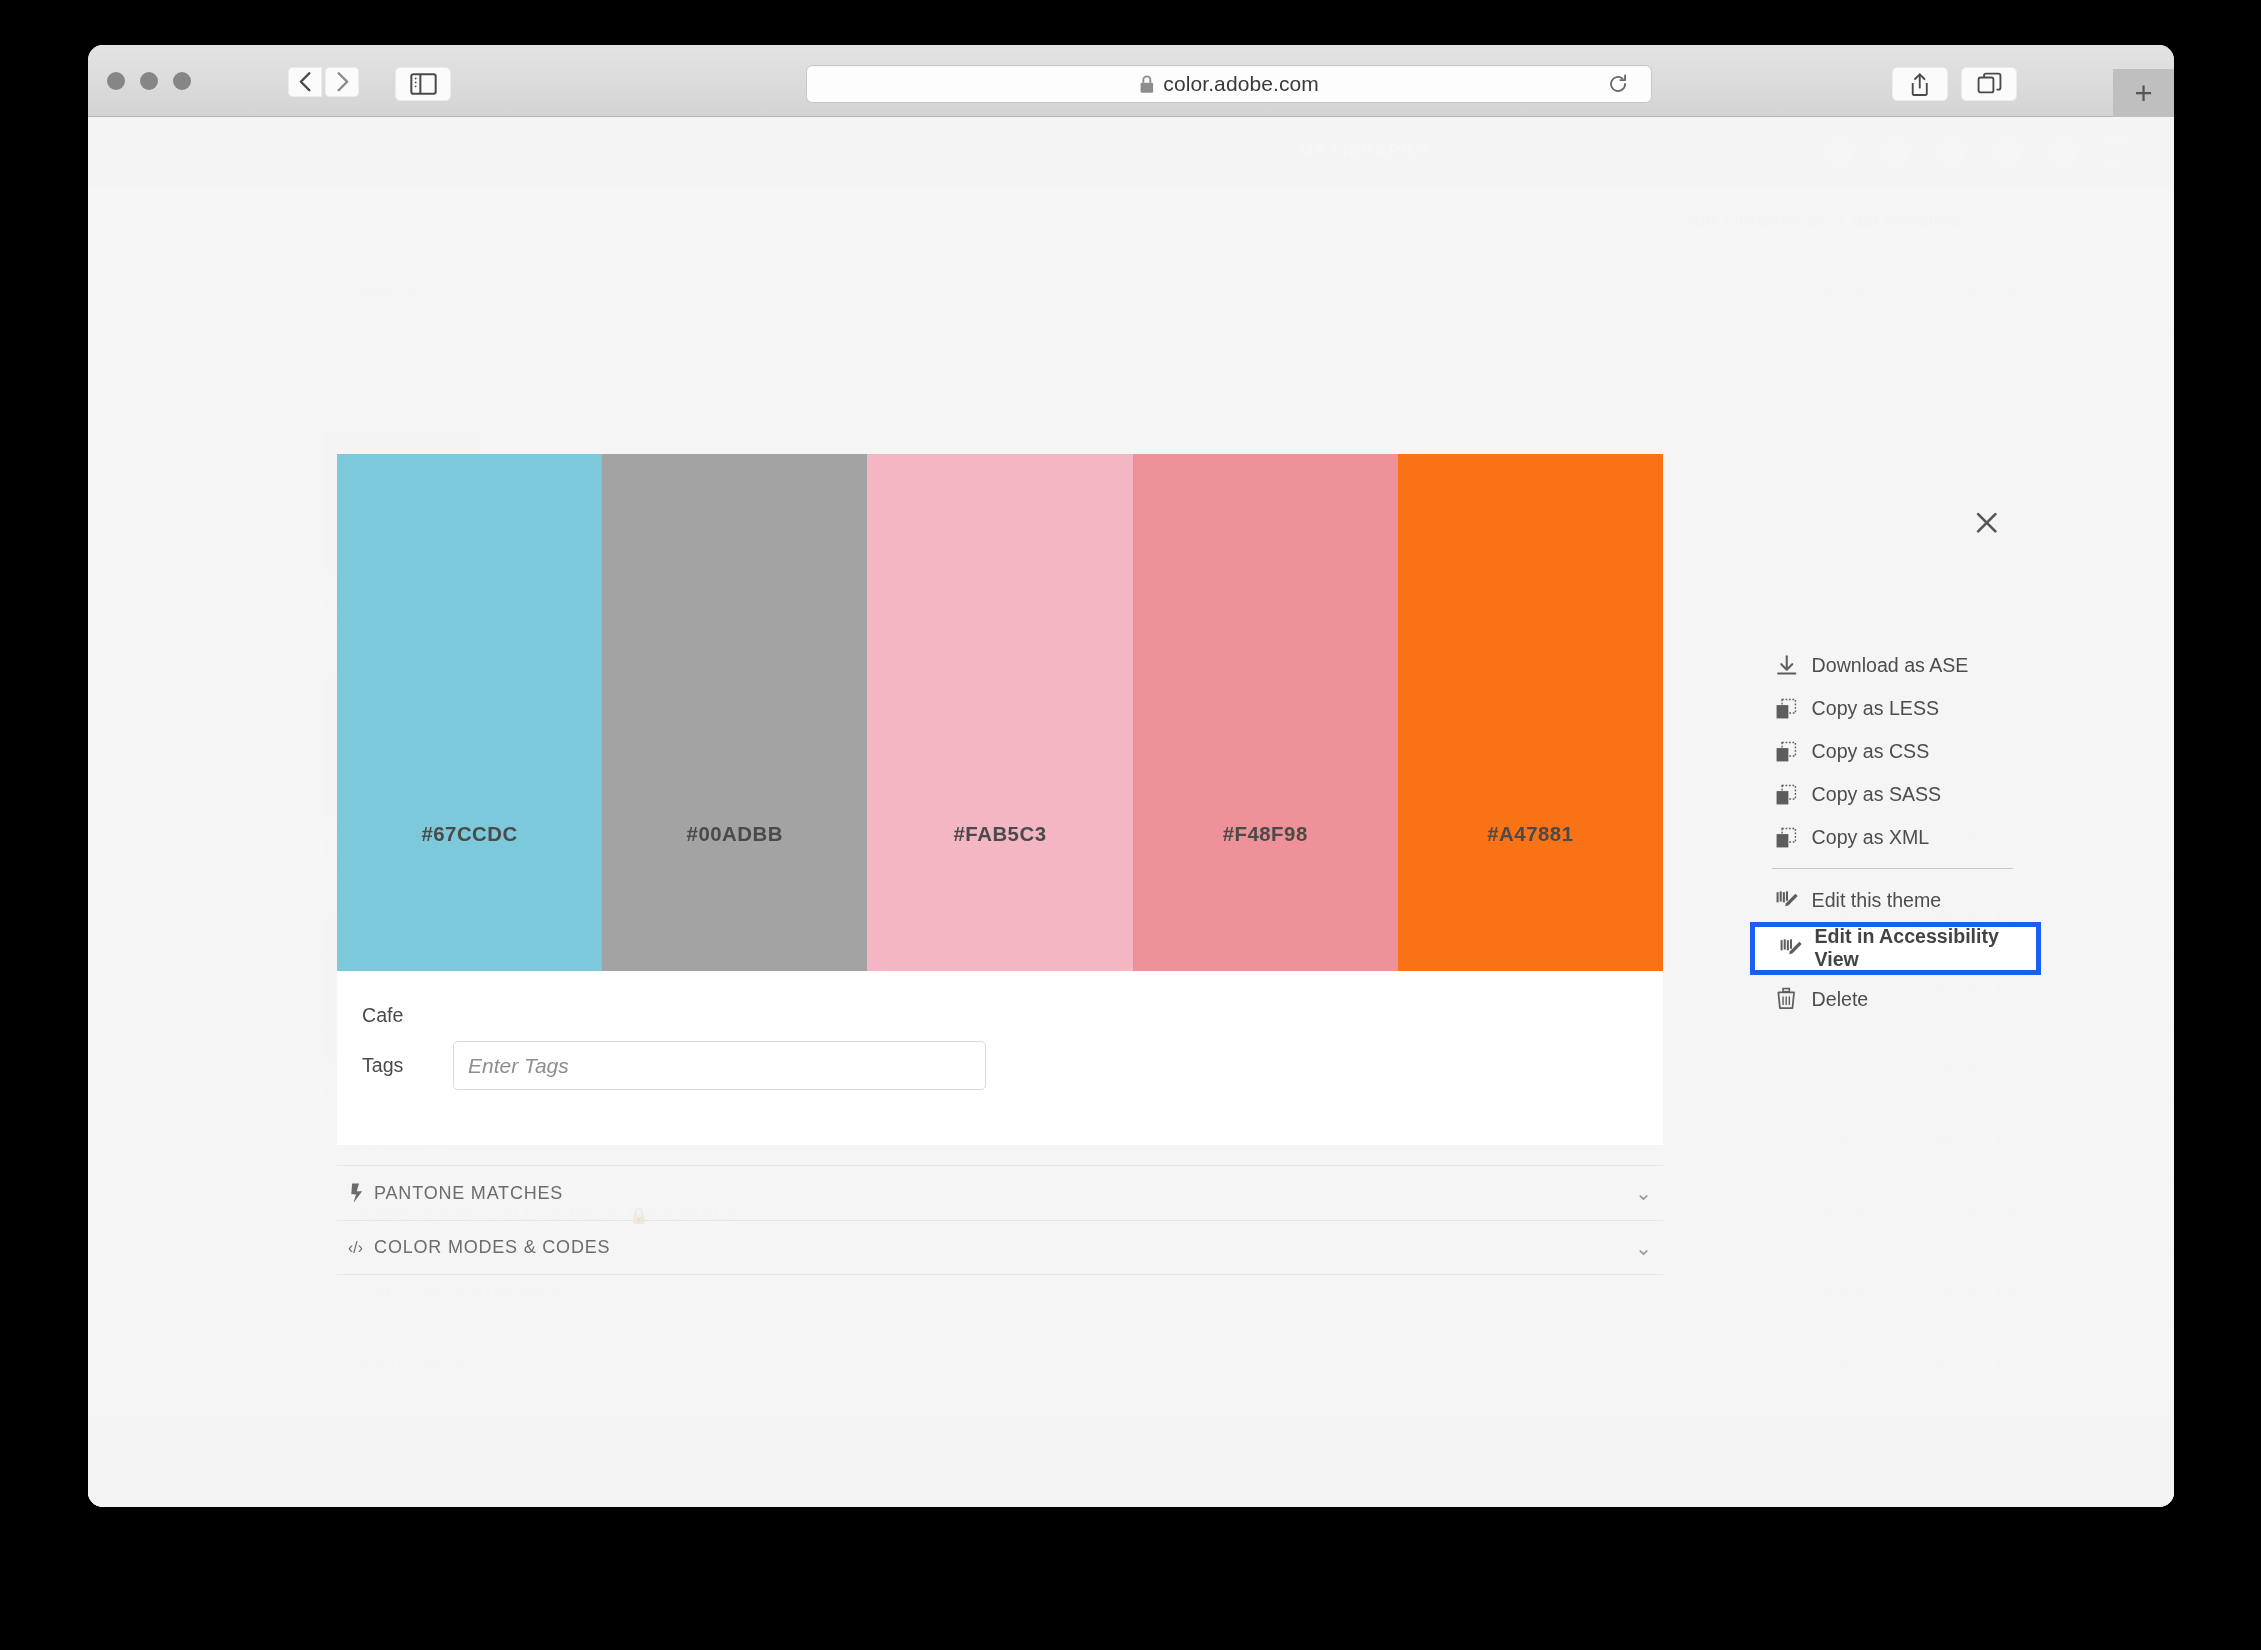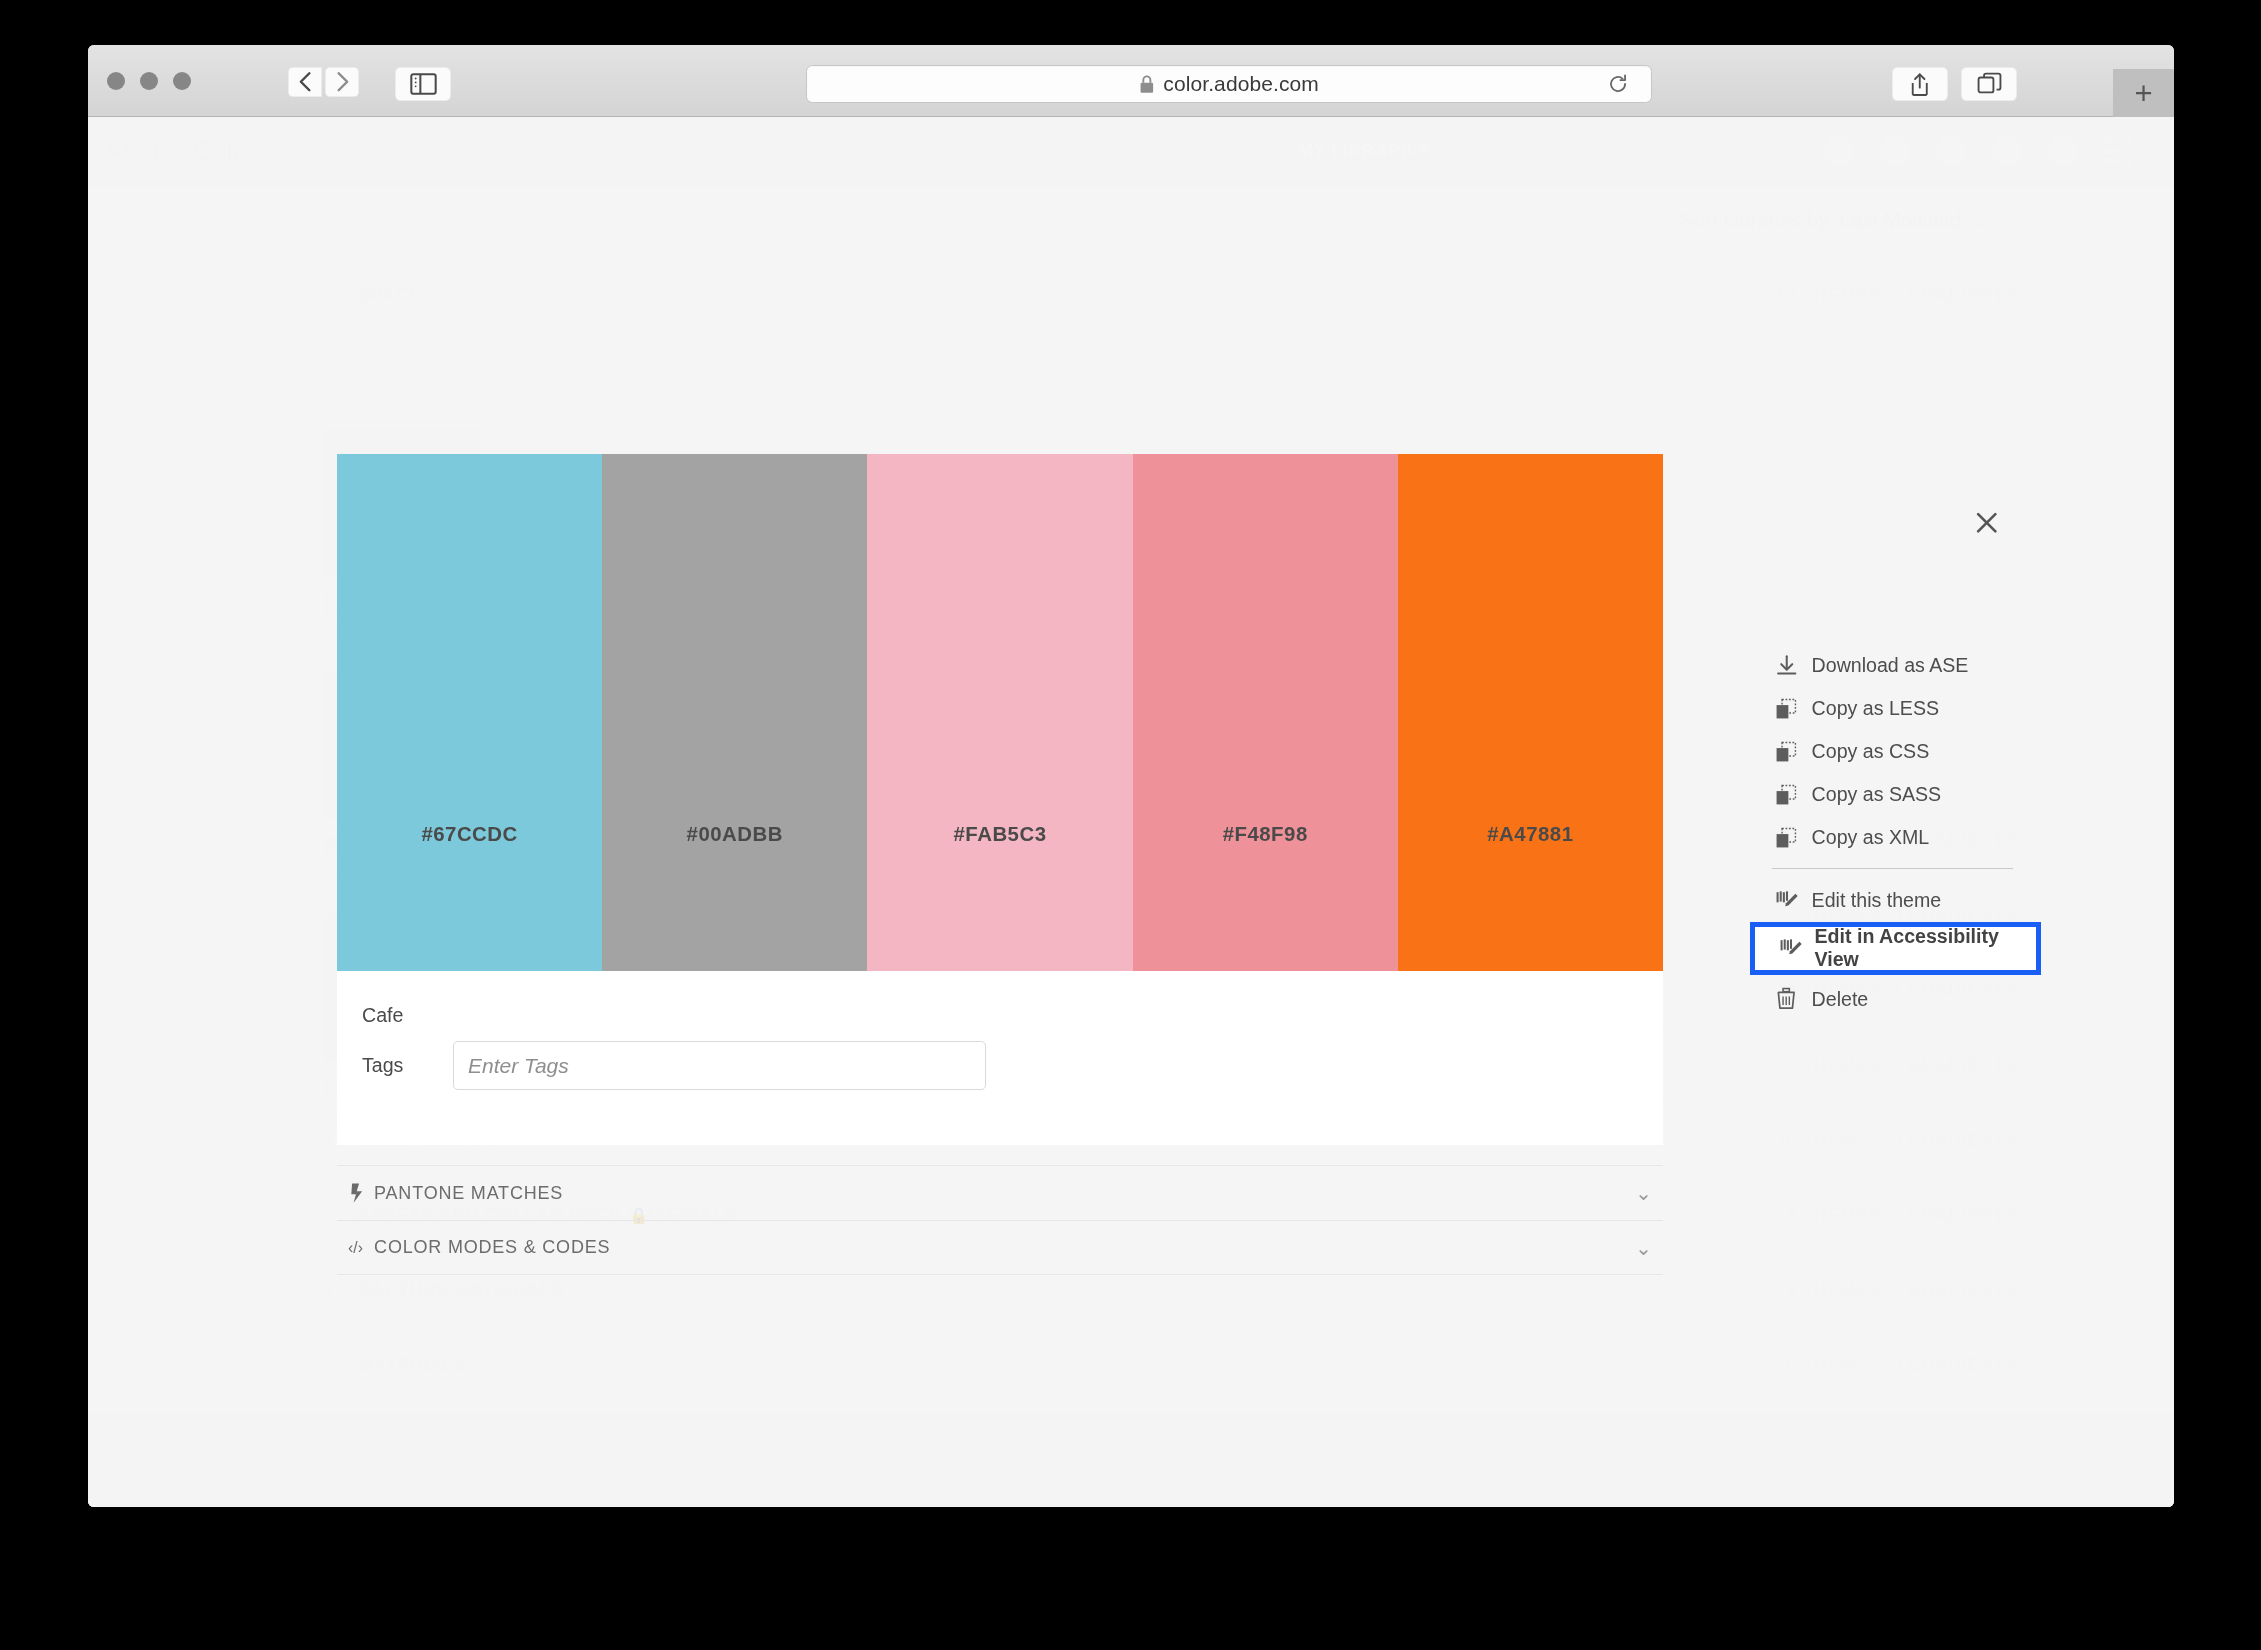--- a/index.html
+++ b/index.html
@@ -9,21 +9,21 @@
     font-family: "Liberation Sans", sans-serif;
     overflow: hidden;
   }
 
   
   #browser-window {
     position: absolute;
     left: 88px; top: 45px;
     width: 2086px; height: 1462px;
     background: #f2f2f2;
-    border-radius: 6px;
+    border-radius: 15px;
     overflow: hidden;
     box-shadow: 0 3.1px 31px rgba(0,0,0,.55);
   }
 
   
   #browser-toolbar {
     position: relative;
     height: 72px;
     background: linear-gradient(to bottom, #e3e3e3 0%, #d4d4d4 100%);
     border-bottom: 0.8px solid #b4b4b4;

